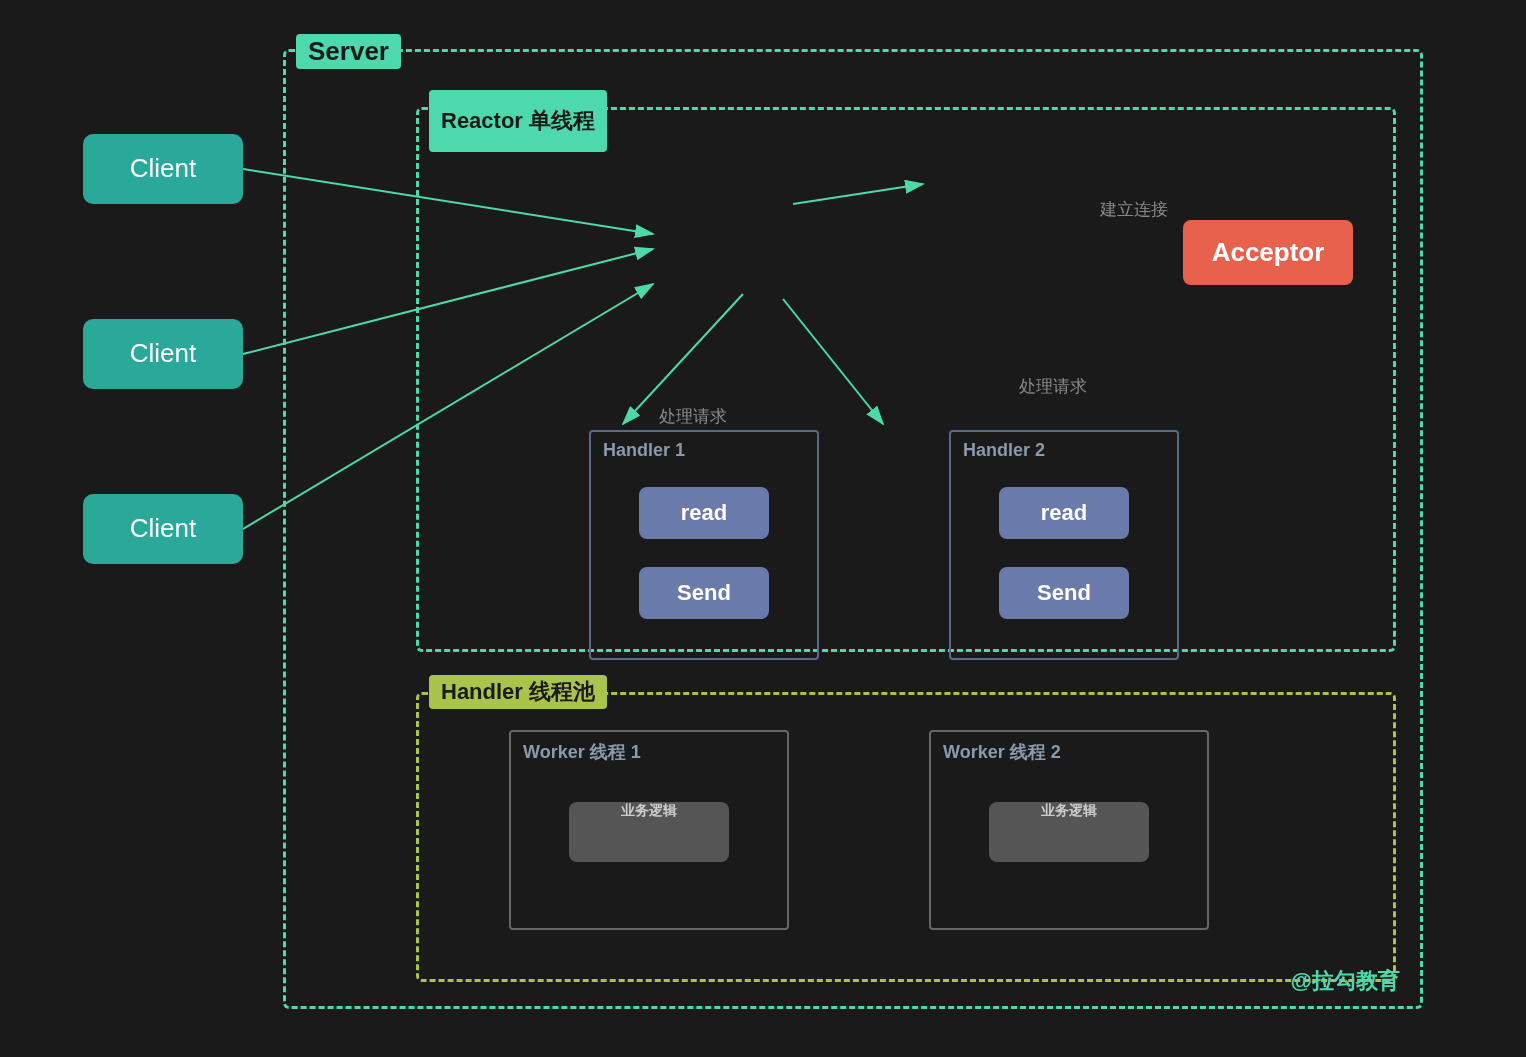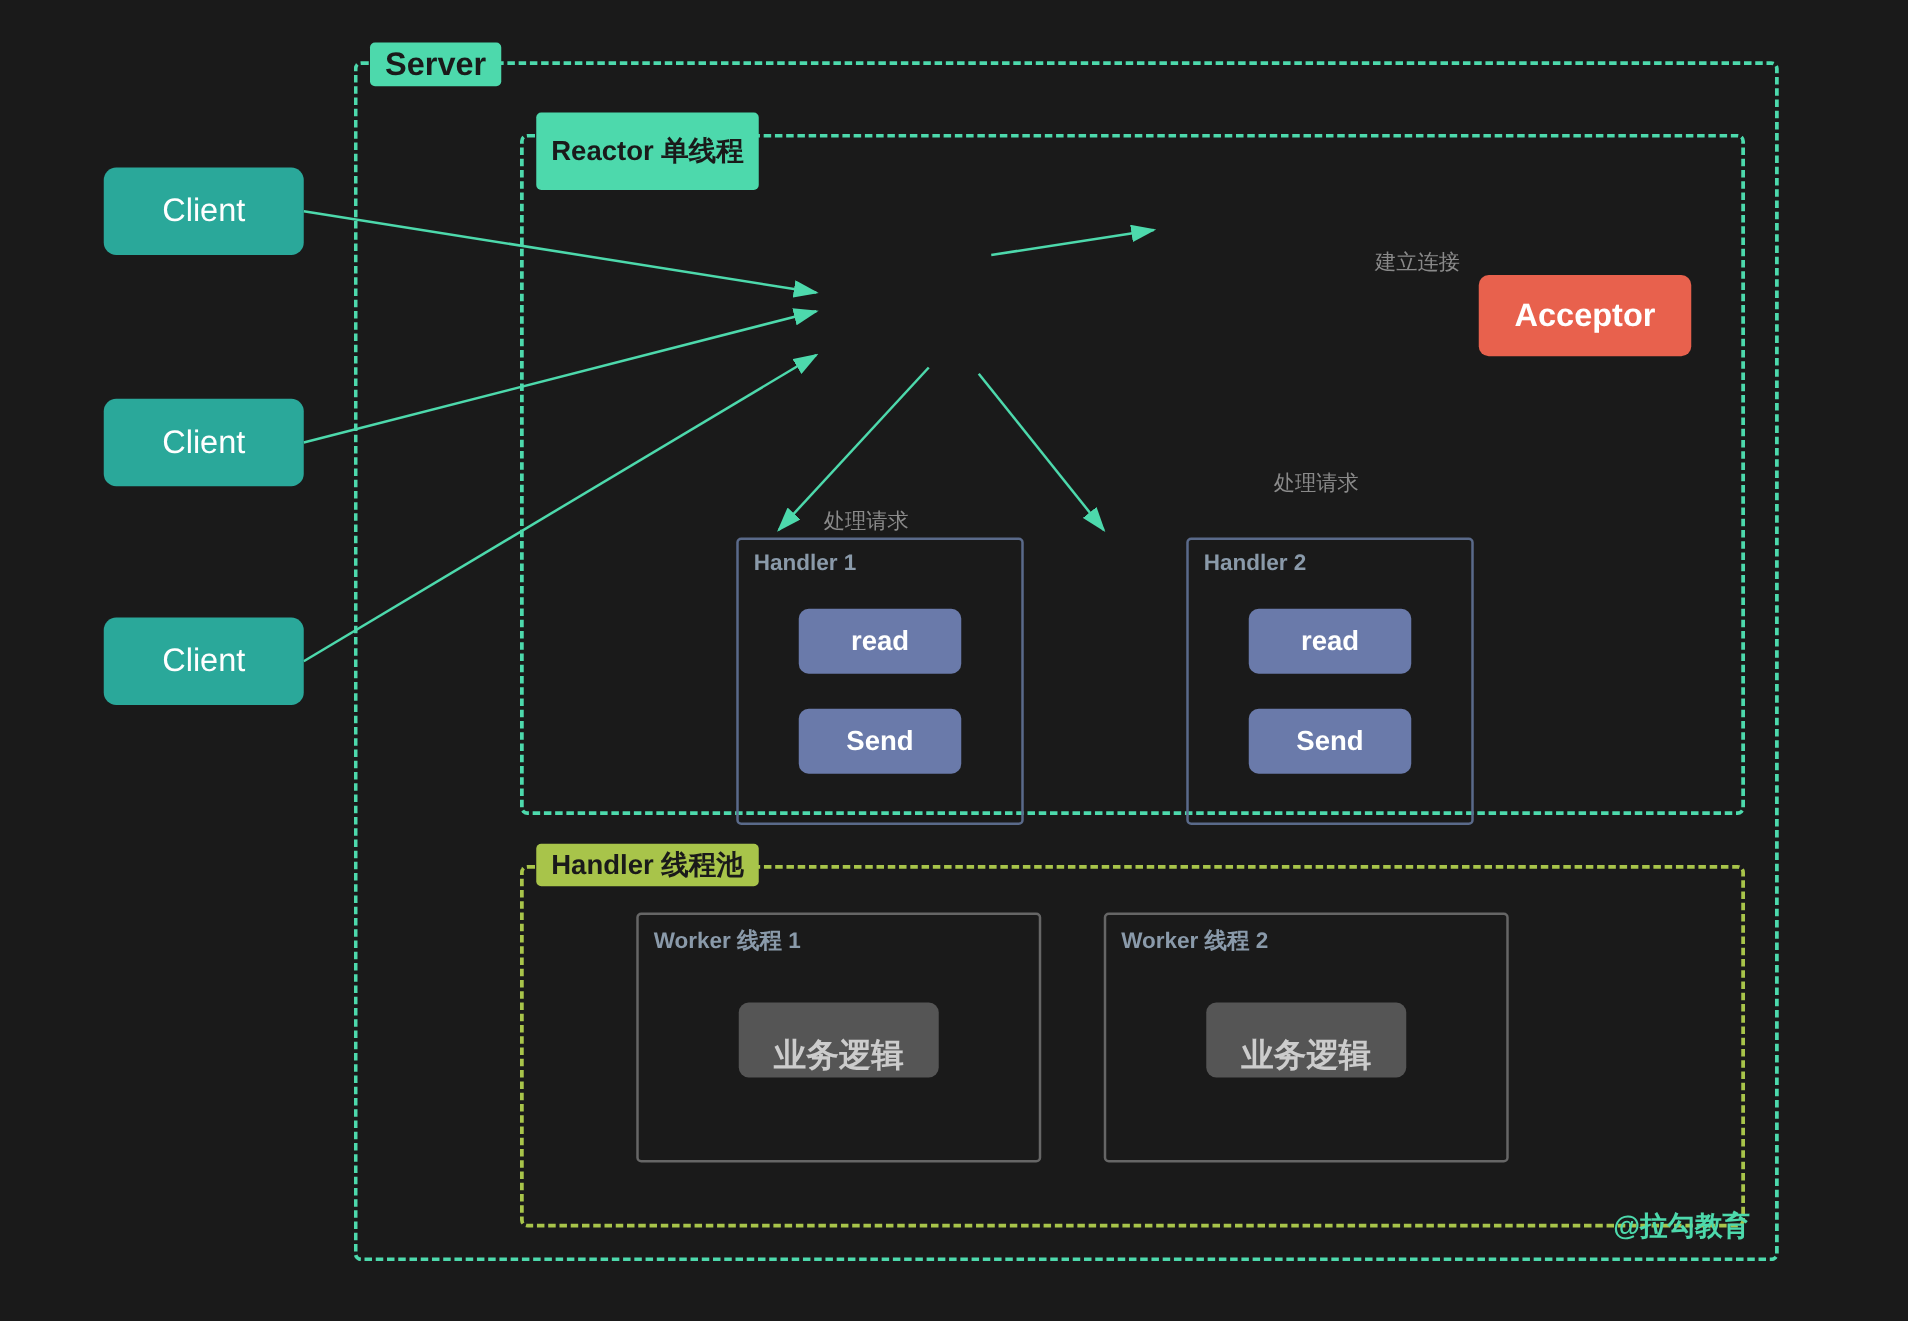--- a/index.html
+++ b/index.html
@@ -165,50 +165,50 @@
       color: white;
       font-size: 22px;
       font-weight: bold;
     }
     .btn-read { top: 55px; }
     .btn-send { top: 135px; }
     
     .worker-box {
       position: absolute;
       top: 35px;
-      width: 324px;
+      width: 280px;
       height: 200px;
       border: 2px solid #666;
       border-radius: 4px;
       background: transparent;
     }
     .worker1 { left: 90px; }
-    .worker2 { left: 464px; }
+    .worker2 { left: 510px; }
     .worker-label {
       position: absolute;
       top: 8px;
       left: 12px;
       color: #8a9aaa;
       font-size: 18px;
       font-weight: bold;
     }
     .worker-btn {
       position: absolute;
       left: 50%;
       transform: translateX(-50%);
       top: 70px;
       width: 160px;
       height: 60px;
       background: #555;
       border-radius: 8px;
       display: flex;
-      align-items: flex-end;
+      align-items: flex-start;
       justify-content: center;
       color: #ccc;
-      font-size: 26px;
+      font-size: 14px;
       font-weight: bold;
     }
     
     .annot {
       position: absolute;
       color: #8a8a8a;
       font-size: 17px;
     }
     
     .watermark {

